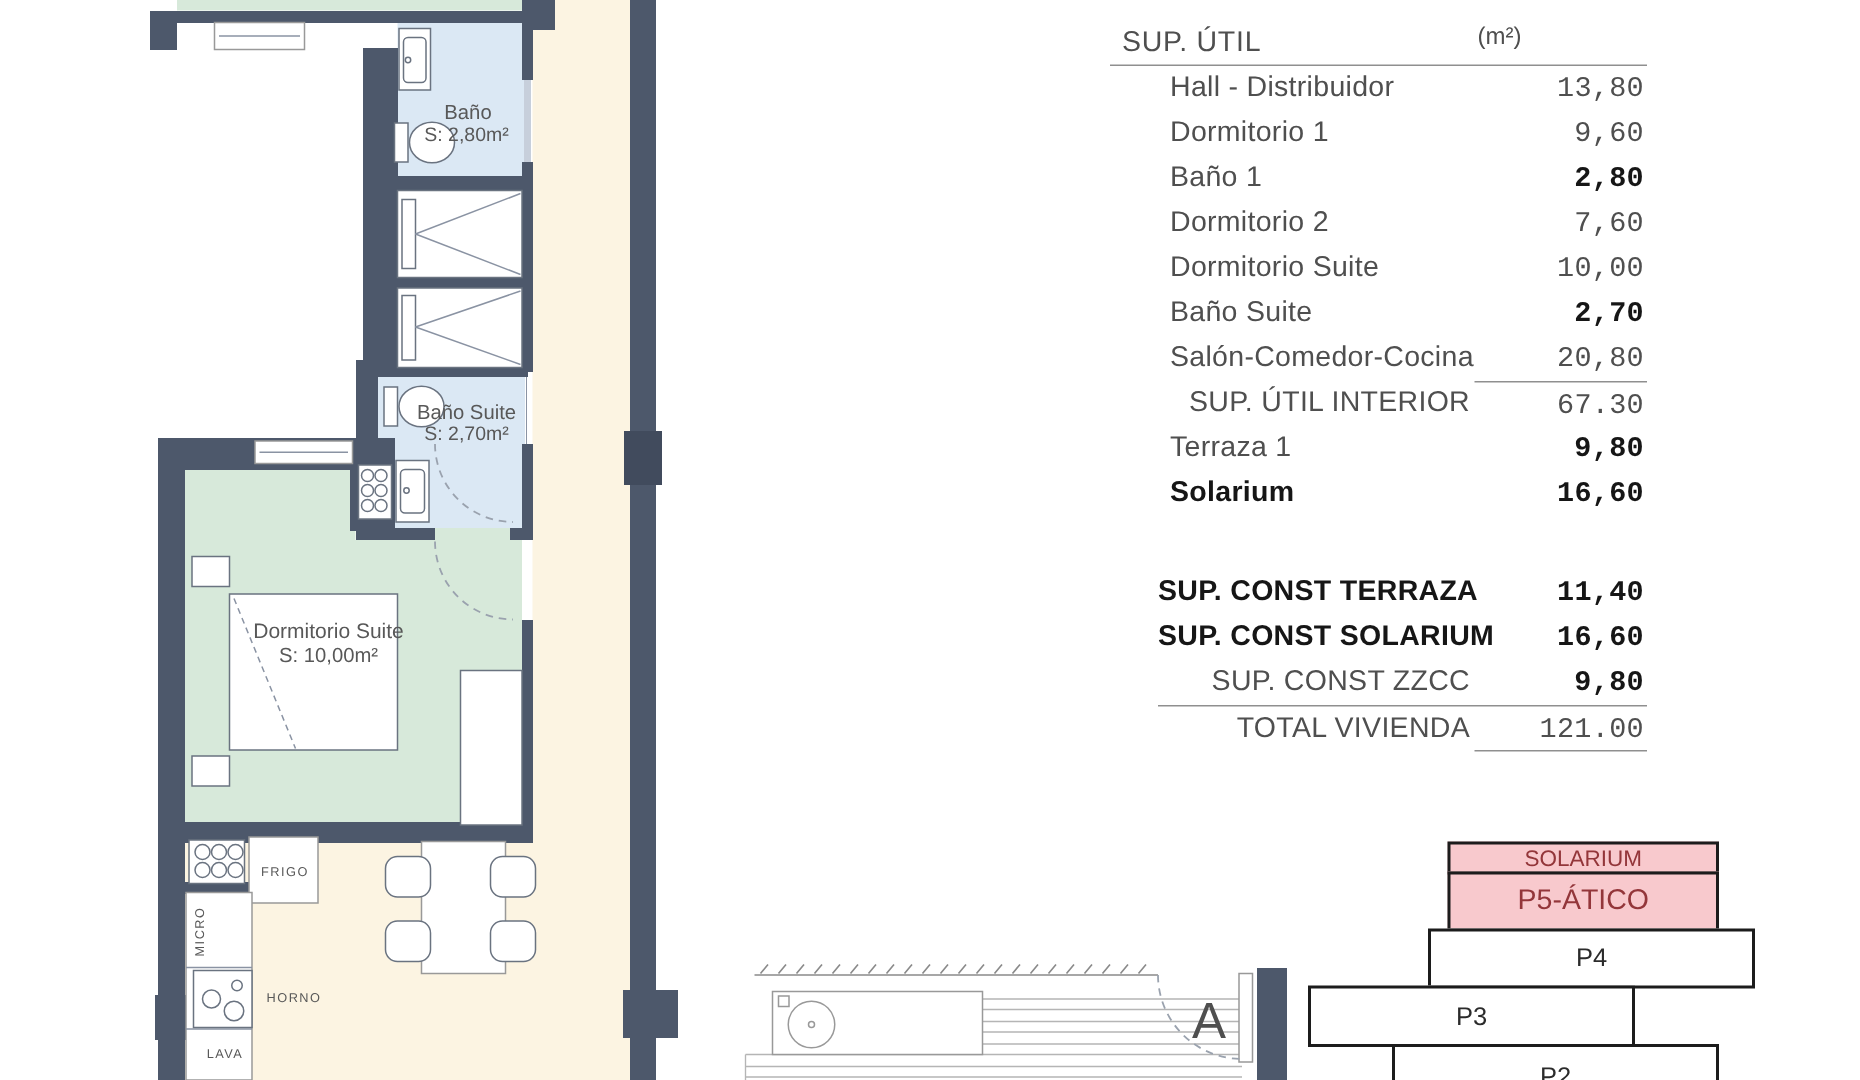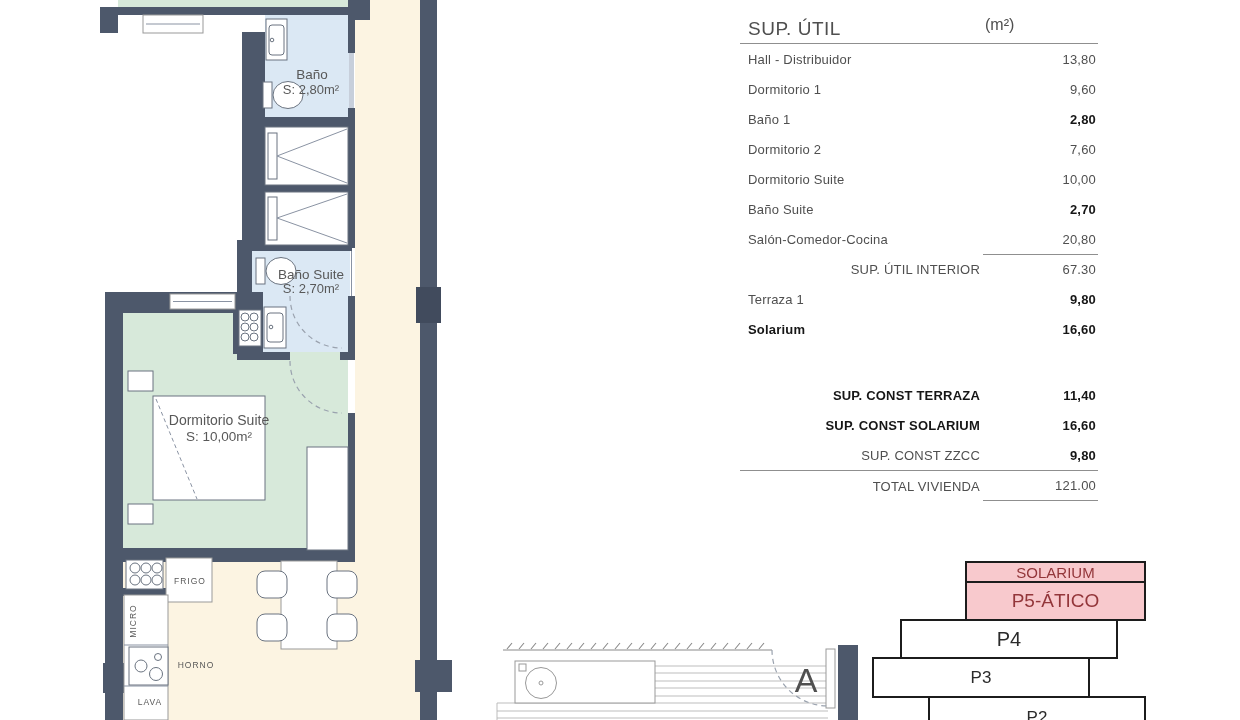--- a/index.html
+++ b/index.html
@@ -17,37 +17,37 @@
   .thin{stroke:#8a93a3;stroke-width:1;fill:none;}
   .darc{fill:none;stroke:#9aa2ae;stroke-width:1.2;stroke-dasharray:5 4;}
   .ptxt{fill:#585858;}
   .deck{stroke:#b5b5b5;stroke-width:0.9;fill:none;}
   .fence{stroke:#8a8a8a;stroke-width:1.1;fill:none;}
   
   .surface-table{position:absolute;left:740px;top:14px;width:358px;color:#4f4f4f;}
   .t-header{display:flex;height:29px;border-bottom:1.5px solid #8f8f8f;position:relative;}
   .t-title{font-size:19px;padding-left:8px;letter-spacing:.5px;display:flex;align-items:center;text-align:center;}
   .t-unit{position:absolute;left:245px;top:2px;font-size:16px;}
-  .t-row{display:flex;height:30px;font-size:13px;letter-spacing:.2px;}
+  .t-row{display:flex;height:30px;font-size:19px;letter-spacing:.2px;margin-left:32px;}
   .t-cell{display:flex;align-items:center;white-space:nowrap;}
   .t-label{flex:1;padding-left:8px;}
   .t-label.r{justify-content:flex-end;padding-right:3px;padding-left:0;}
-  .t-value{width:113px;justify-content:flex-end;padding-right:2px;}
+  .t-value{width:113px;justify-content:flex-end;padding-right:2px;font-family:Liberation Mono, monospace;}
   .b{font-weight:bold;color:#161616;text-align:center;}
   .vline-top .t-value{border-top:1.5px solid #8f8f8f;}
   .t-spacer{height:36px;}
   .t-total{border-top:1.5px solid #8f8f8f;}
   .t-total .t-value{border-bottom:1.5px solid #8f8f8f;}
   
   .stack-box{position:absolute;border:2px solid #1c1c1c;box-sizing:border-box;
              display:flex;align-items:center;justify-content:center;background:#fff;color:#2b2b2b;}
   .stack-pink{background:var(--stack_pink,#f8c9cd);color:var(--stack_text_red,#93363a);}
   .lvl-solarium{left:965px;top:561px;width:181px;height:22px;font-size:15px;}
   .lvl-p5{left:965px;top:581px;width:181px;height:40px;font-size:19px;}
-  .lvl-p4{left:900px;top:619px;width:218px;height:40px;font-size:20px;}
+  .lvl-p4{left:952px;top:619px;width:218px;height:40px;font-size:17px;}
   .lvl-p3{left:872px;top:657px;width:218px;height:41px;font-size:17px;}
   .lvl-p2{left:928px;top:696px;width:218px;height:44px;font-size:17px;}
 </style>
 </head>
 <body>
 
 <div class="page">
 
   <svg class="plan-svg" width="1240" height="720" viewBox="0 0 1240 720">
 

